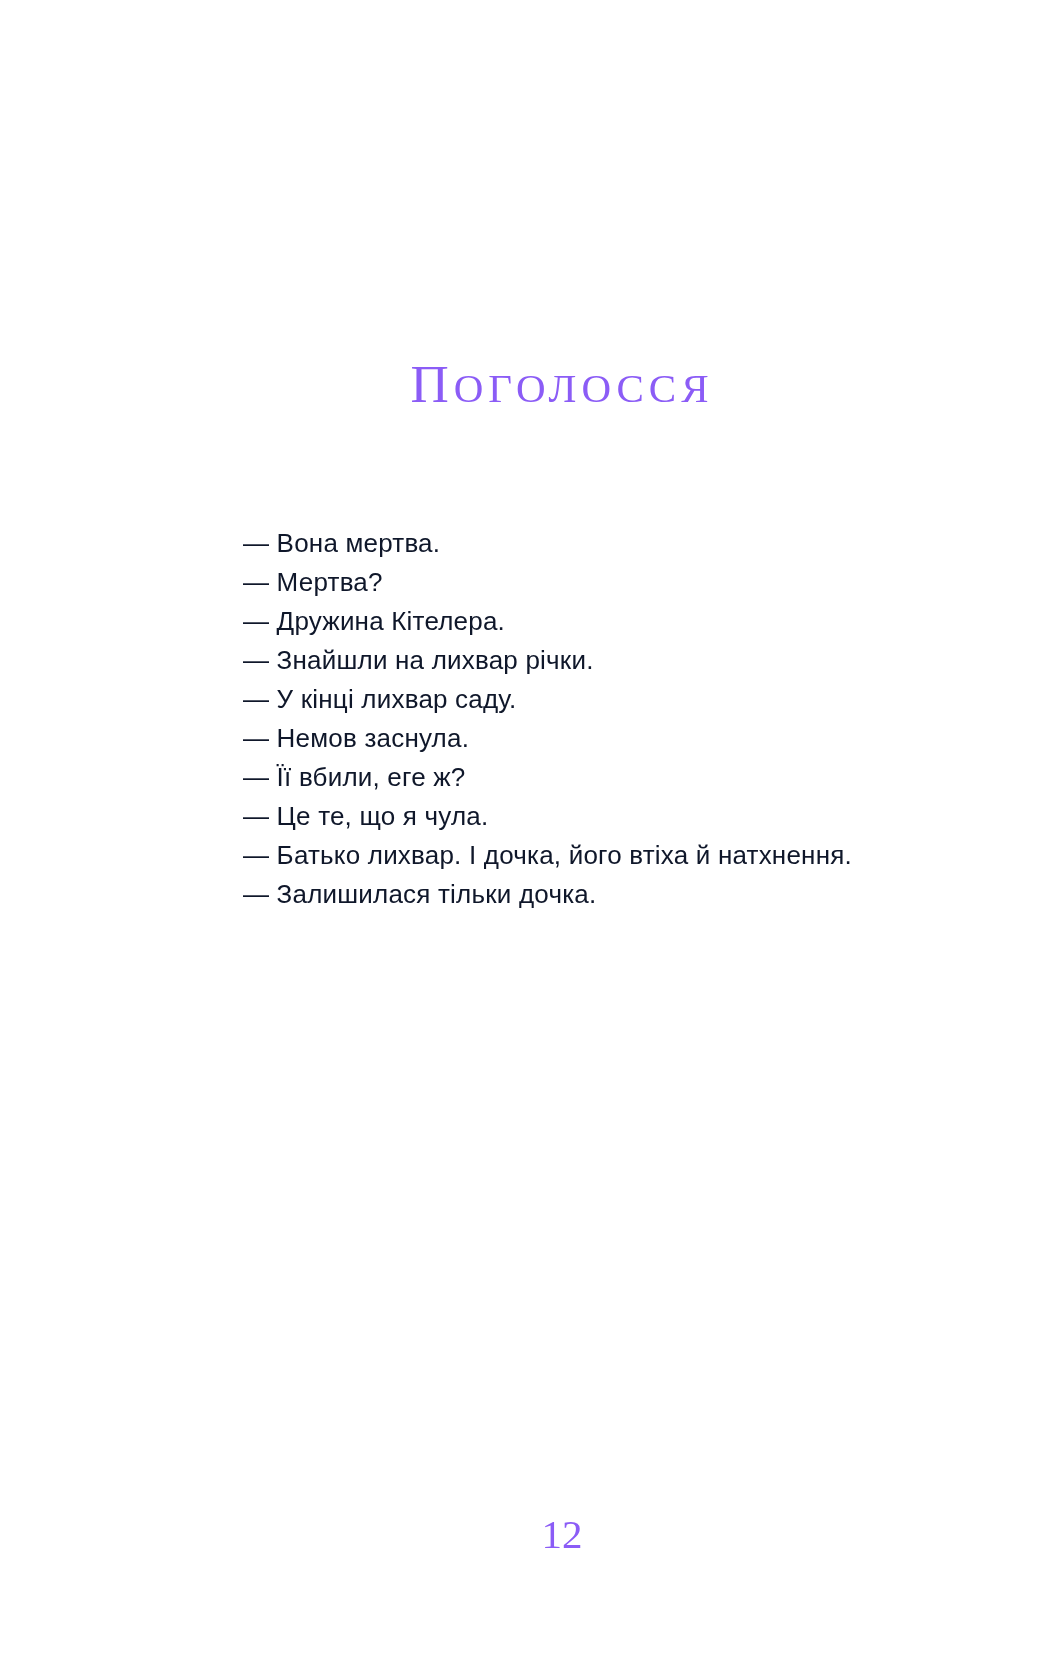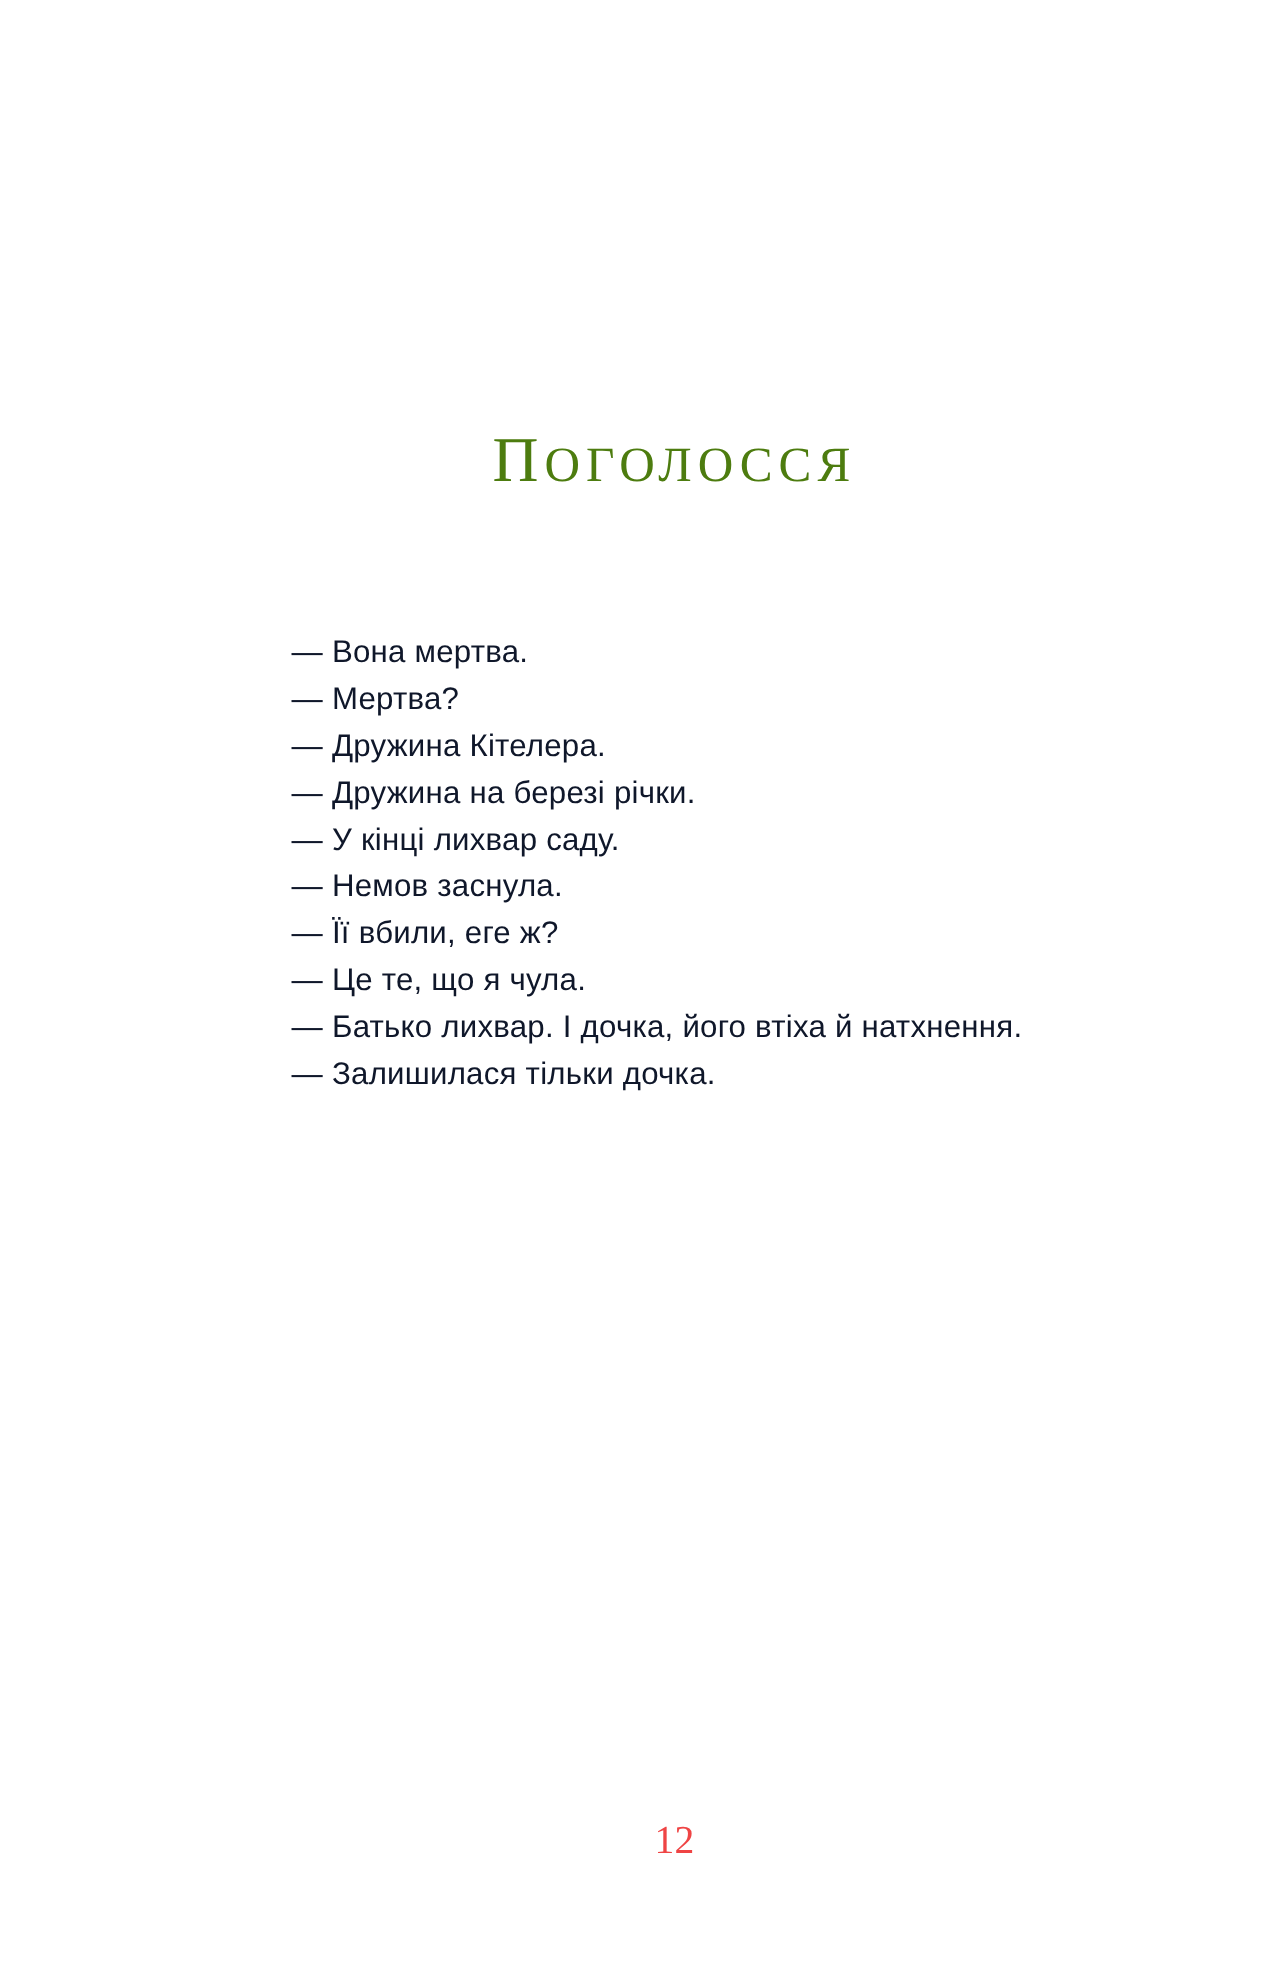--- a/index.html
+++ b/index.html
@@ -21,21 +21,21 @@
     left: 243px;
     width: 638px;
     margin: 0;
     text-align: center;
     font-family: "Liberation Serif", "DejaVu Serif", serif;
     font-weight: 400;
     font-size: 41px;
     line-height: 64px;
     letter-spacing: 5px;
     text-transform: uppercase;
-    color: #4d7c0f;
+    color: #8b5cf6;
   }
   .chapter-title::first-letter {
     font-size: 53px;
   }
 
   .dialogue {
     position: absolute;
     top: 524px;
     left: 243px;
     width: 640px;
@@ -49,37 +49,37 @@
     color: #0f172a;
   }
 
   .page-number {
     position: absolute;
     top: 1514px;
     left: 243px;
     width: 638px;
     text-align: center;
     font-family: "Liberation Serif", "DejaVu Serif", serif;
-    font-size: 33px;
+    font-size: 41px;
     line-height: 40px;
-    color: #ef4444;
+    color: #8b5cf6;
   }
 </style>
 </head>
 <body>
 
 <div class="page">
 
   <h1 class="chapter-title">Поголосся</h1>
 
   <div class="dialogue">
     <p>— Вона мертва.</p>
     <p>— Мертва?</p>
     <p>— Дружина Кітелера.</p>
-    <p>— Дружина на березі річки.</p>
+    <p>— Знайшли на лихвар річки.</p>
     <p>— У кінці лихвар саду.</p>
     <p>— Немов заснула.</p>
     <p>— Її вбили, еге ж?</p>
     <p>— Це те, що я чула.</p>
     <p>— Батько лихвар. І дочка, його втіха й натхнення.</p>
     <p>— Залишилася тільки дочка.</p>
   </div>
 
   <div class="page-number">12</div>
 

